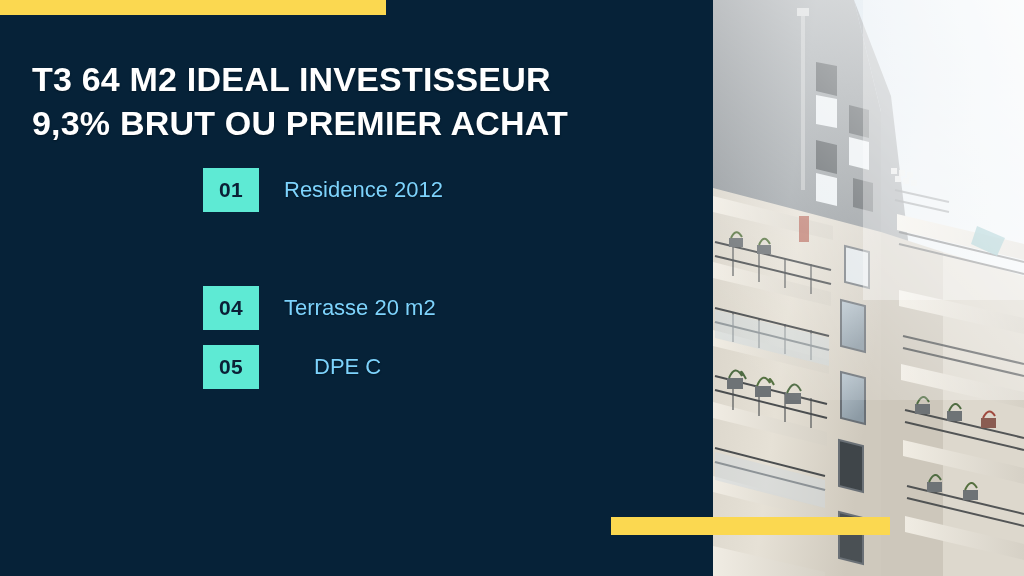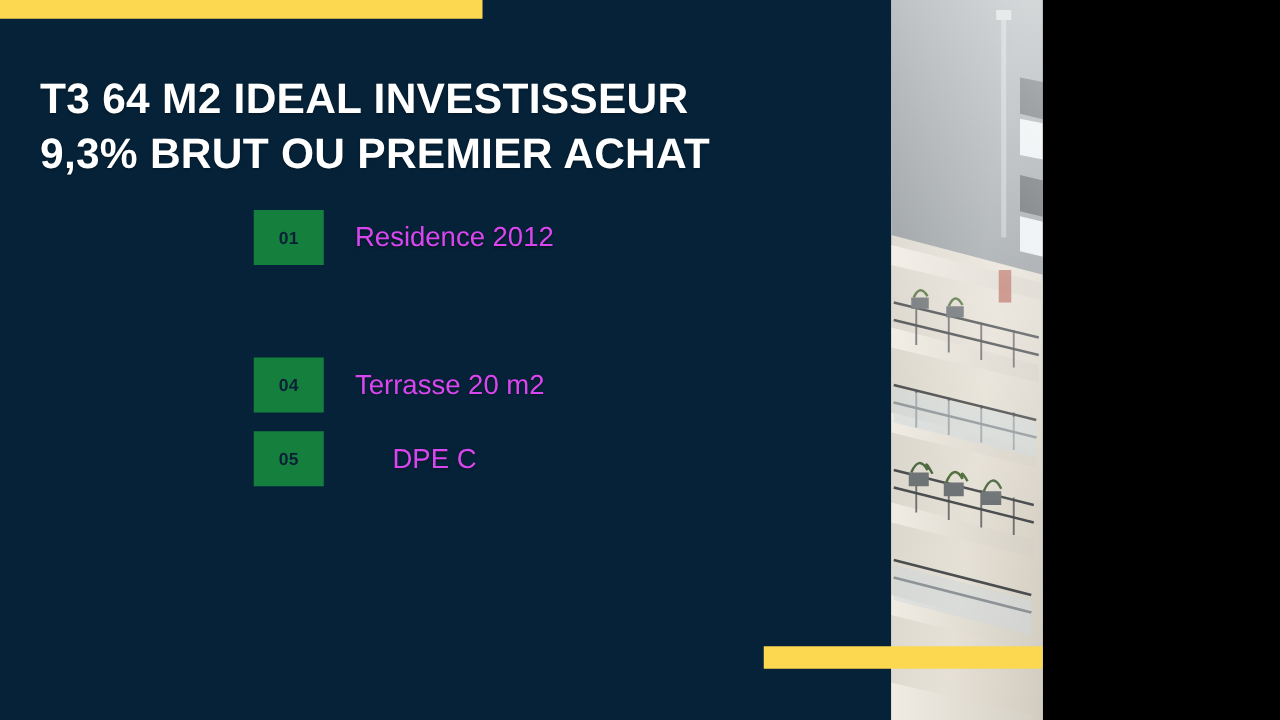--- a/index.html
+++ b/index.html
@@ -2,21 +2,21 @@
 <html><head>
 <meta charset="utf-8">
 <style>
   html, body {
     margin: 0;
     padding: 0;
     background: #000;
   }
   #slide {
     position: relative;
-    width: 834px;
+    width: 1024px;
     height: 576px;
     overflow: hidden;
     background: #062238;
     font-family: "Liberation Sans", sans-serif;
     -webkit-font-smoothing: antialiased;
   }
 
   
   .photo-panel {
     position: absolute;
@@ -83,33 +83,33 @@
   .feature-row {
     display: flex;
     align-items: center;
     height: 44px;
     margin-bottom: 15px;
   }
   .feature-row:last-child { margin-bottom: 0; gap: 30px; }
   .badge {
     width: 56px;
     height: 44px;
-    background: #15803d;
+    background: #5eead4;
     color: #0B2036;
-    font-size: 14px;
+    font-size: 21px;
     font-weight: bold;
     display: flex;
     align-items: center;
     justify-content: center;
     flex: none;
     letter-spacing: 0.3px;
   }
   .feature-text {
     margin-left: 25px;
-    color: #d946ef;
+    color: #7dd3fc;
     font-size: 22px;
     font-weight: normal;
     white-space: nowrap;
     text-shadow: 0 1px 2px rgba(0,0,0,0.35);
   }
 </style>
 </head>
 <body>
 
 <div id="slide">

